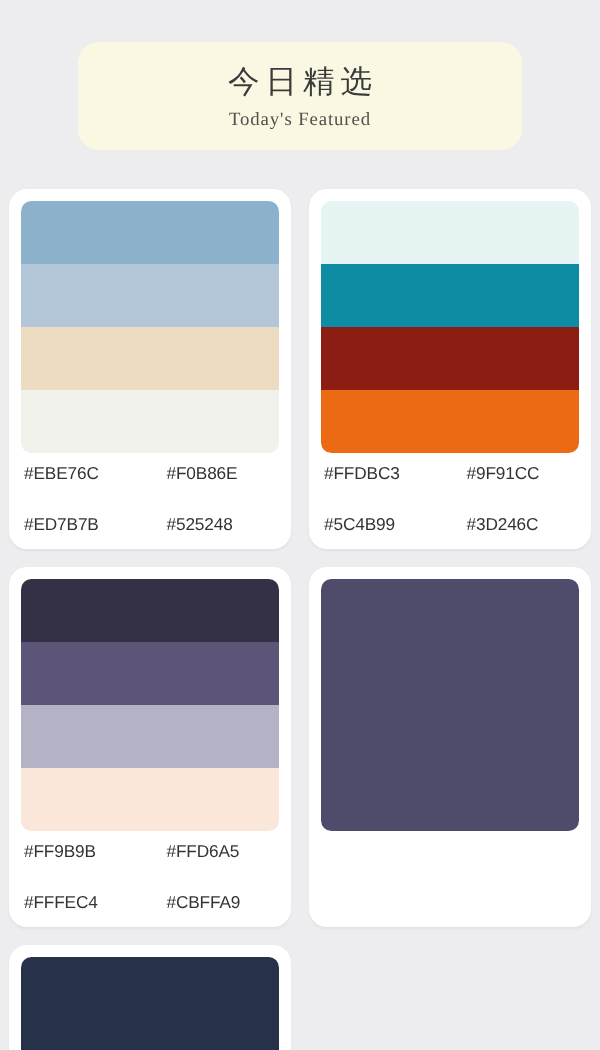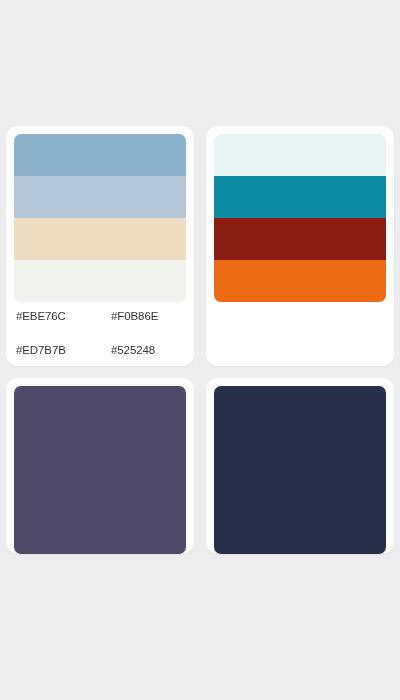--- a/index.html
+++ b/index.html
@@ -91,20 +91,24 @@
   }
 
   
   .palette-card.partial .swatch-stack { height:168px; }
 </style>
 </head>
 <body>
 
 <div id="app">
 
+  <div class="header-banner">
+    <div class="header-title-cn">今日精选</div>
+    <div class="header-title-en">Today's Featured</div>
+  </div>
 
   <div class="palette-grid">
       <div class="palette-card">
         <div class="swatch-stack">
           <div class="swatch-band" title="#8CB2CB" style="background: rgb(140, 178, 203);"></div>
           <div class="swatch-band" title="#B4C7D9" style="background: rgb(180, 199, 217);"></div>
           <div class="swatch-band" title="#EEDCC2" style="background: rgb(238, 220, 194);"></div>
           <div class="swatch-band" title="#F2F2EC" style="background: rgb(242, 242, 236);"></div>
         </div>
         <div class="code-list">
@@ -114,20 +118,40 @@
           <div class="code-item">#525248</div>
         </div>
       </div>
       <div class="palette-card">
         <div class="swatch-stack">
           <div class="swatch-band" title="#E7F4F4" style="background: rgb(231, 244, 244);"></div>
           <div class="swatch-band" title="#0D8CA3" style="background: rgb(13, 140, 163);"></div>
           <div class="swatch-band" title="#8B1D12" style="background: rgb(139, 29, 18);"></div>
           <div class="swatch-band" title="#EC6A13" style="background: rgb(236, 106, 19);"></div>
         </div>
+        <div class="code-list">
+          <div class="code-item">#FFDBC3</div>
+          <div class="code-item">#9F91CC</div>
+          <div class="code-item">#5C4B99</div>
+          <div class="code-item">#3D246C</div>
+        </div>
+      </div>
+      <div class="palette-card">
+        <div class="swatch-stack">
+          <div class="swatch-band" title="#343146" style="background: rgb(52, 49, 70);"></div>
+          <div class="swatch-band" title="#5C5577" style="background: rgb(92, 85, 119);"></div>
+          <div class="swatch-band" title="#B4B3C6" style="background: rgb(180, 179, 198);"></div>
+          <div class="swatch-band" title="#FAE7DA" style="background: rgb(250, 231, 218);"></div>
+        </div>
+        <div class="code-list">
+          <div class="code-item">#FF9B9B</div>
+          <div class="code-item">#FFD6A5</div>
+          <div class="code-item">#FFFEC4</div>
+          <div class="code-item">#CBFFA9</div>
+        </div>
       </div>
       <div class="palette-card partial">
         <div class="swatch-stack">
           <div class="swatch-band" title="#4F4C6B" style="background: rgb(79, 76, 107);"></div>
         </div>
       </div>
       <div class="palette-card partial">
         <div class="swatch-stack">
           <div class="swatch-band" title="#27324A" style="background: rgb(39, 50, 74);"></div>
         </div>

